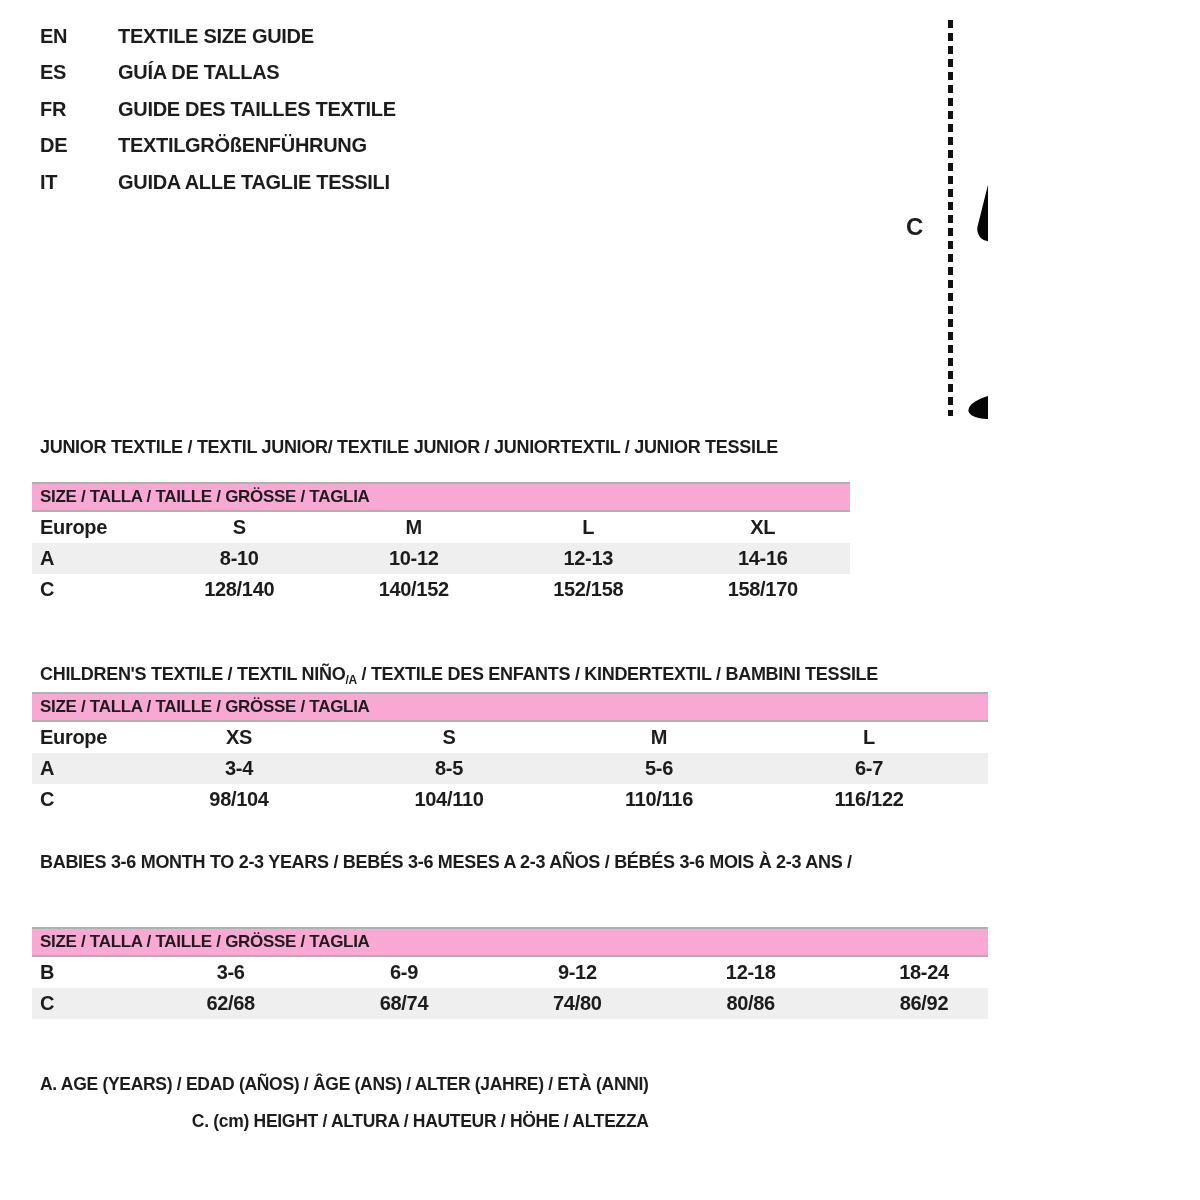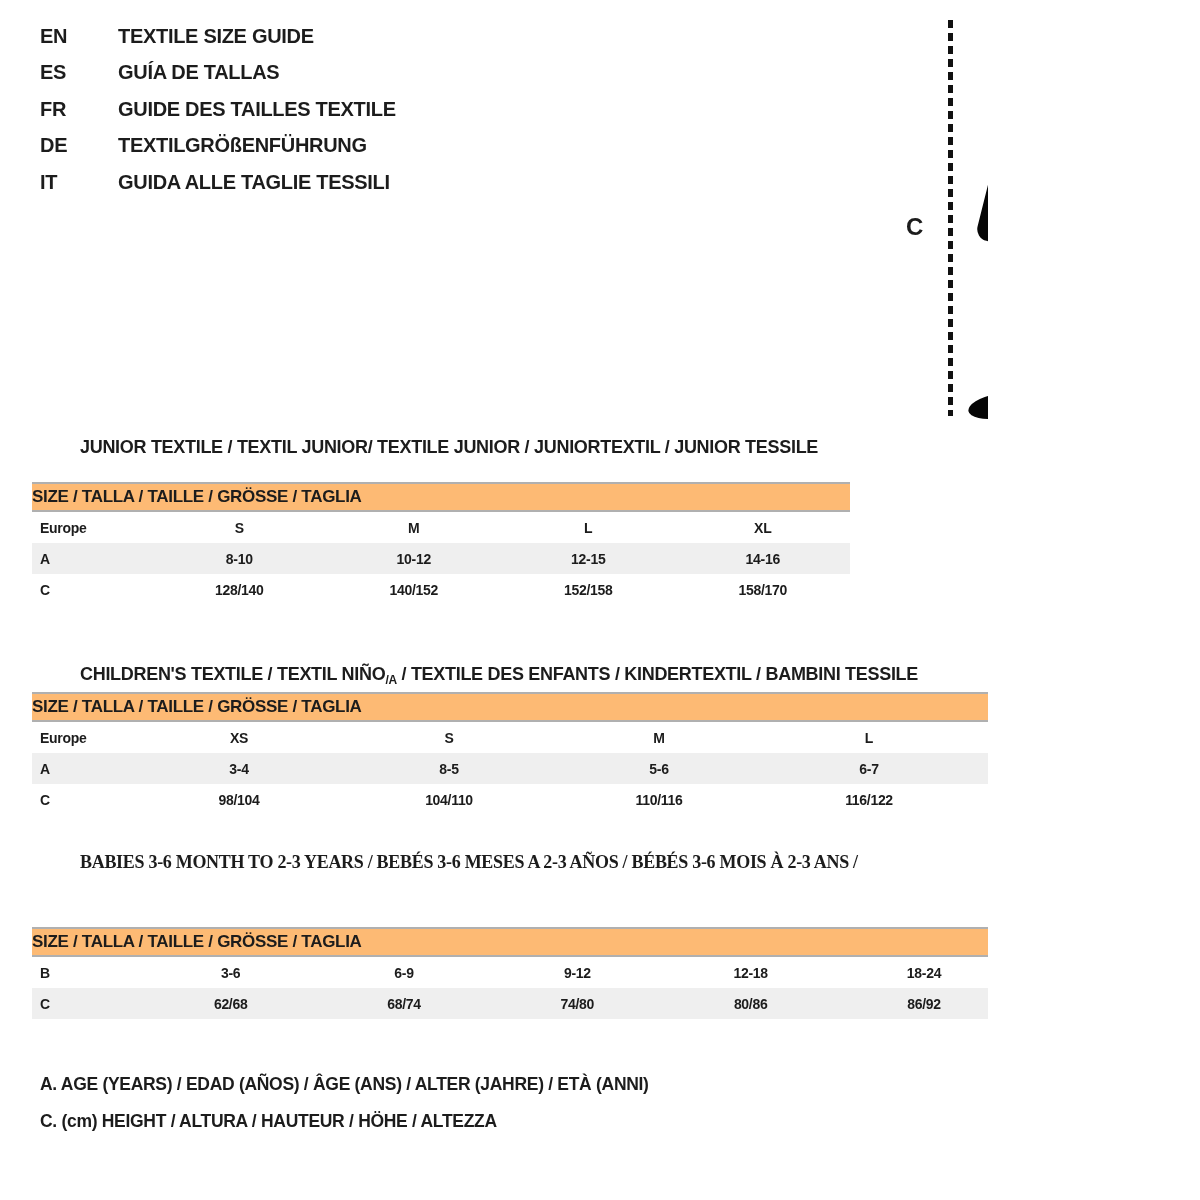--- a/index.html
+++ b/index.html
@@ -13,46 +13,46 @@
   .lang-row{display:flex;height:36.5px;align-items:center;font-size:20px;}
   .lang-code{width:78px;}
   
   .measure-line{
     position:absolute;left:948px;top:20px;width:5px;height:396px;
     background:repeating-linear-gradient(to bottom,#111 0 8px,transparent 8px 13px);
   }
   .measure-label{position:absolute;left:906px;top:213px;font-size:24px;}
   .baby{position:absolute;left:962px;top:16px;width:178px;height:404px;}
   
-  .sec-title{position:absolute;left:40px;font-size:18px;white-space:nowrap;margin-left:40px;}
+  .sec-title{position:absolute;left:40px;font-size:18px;white-space:nowrap;}
   .t-junior{top:437px;}
   .t-children{top:664px;}
-  .t-babies{top:846px;line-height:33px;font-family:Liberation Serif, serif;}
+  .t-babies{top:846px;line-height:33px;}
   .sub{font-size:12px;vertical-align:-4px;}
   
   .table{position:absolute;left:32px;}
   .w-narrow{width:818px;}
   .w-wide{width:1152px;}
   .bar{
-    height:26px;line-height:26px;background:#fdba74;
+    height:26px;line-height:26px;background:#f9a8d4;
     border-top:2px solid #b0b0b0;border-bottom:2px solid #b0b0b0;
-    font-size:17px;
+    padding-left:8px;font-size:17px;
   }
-  .row{display:grid;height:31px;align-items:center;font-size:14px;}
+  .row{display:grid;height:31px;align-items:center;font-size:20px;}
   .cols-j{grid-template-columns:120px repeat(4,1fr);}
   .cols-c{grid-template-columns:102px repeat(5,1fr);}
   .cols-b{grid-template-columns:112px repeat(6,1fr);}
   .lbl{padding-left:8px;text-align:left;}
   .val{text-align:center;}
   .shaded{background:#efefef;}
   .jr-table{top:482px;}
   .ch-table{top:692px;}
   .bb-table{top:927px;}
   
-  .legend{position:absolute;left:40px;top:1066px;font-size:17.5px;line-height:37px;}
+  .legend{position:absolute;left:40px;top:1066px;font-size:17.5px;line-height:37px;text-align:right;}
 </style>
 </head>
 <body>
 
 <div class="page">
 
   <div class="langs">
     <div class="lang-row">
       <span class="lang-code">EN</span>
       <span class="lang-title">TEXTILE SIZE GUIDE</span>
@@ -116,21 +116,21 @@
       <span class="lbl">Europe</span>
       <span class="val">S</span>
       <span class="val">M</span>
       <span class="val">L</span>
       <span class="val">XL</span>
     </div>
     <div class="row cols-j shaded">
       <span class="lbl">A</span>
       <span class="val">8-10</span>
       <span class="val">10-12</span>
-      <span class="val">12-15</span>
+      <span class="val">12-13</span>
       <span class="val">14-16</span>
     </div>
     <div class="row cols-j">
       <span class="lbl">C</span>
       <span class="val">128/140</span>
       <span class="val">140/152</span>
       <span class="val">152/158</span>
       <span class="val">158/170</span>
     </div>
   </div>

